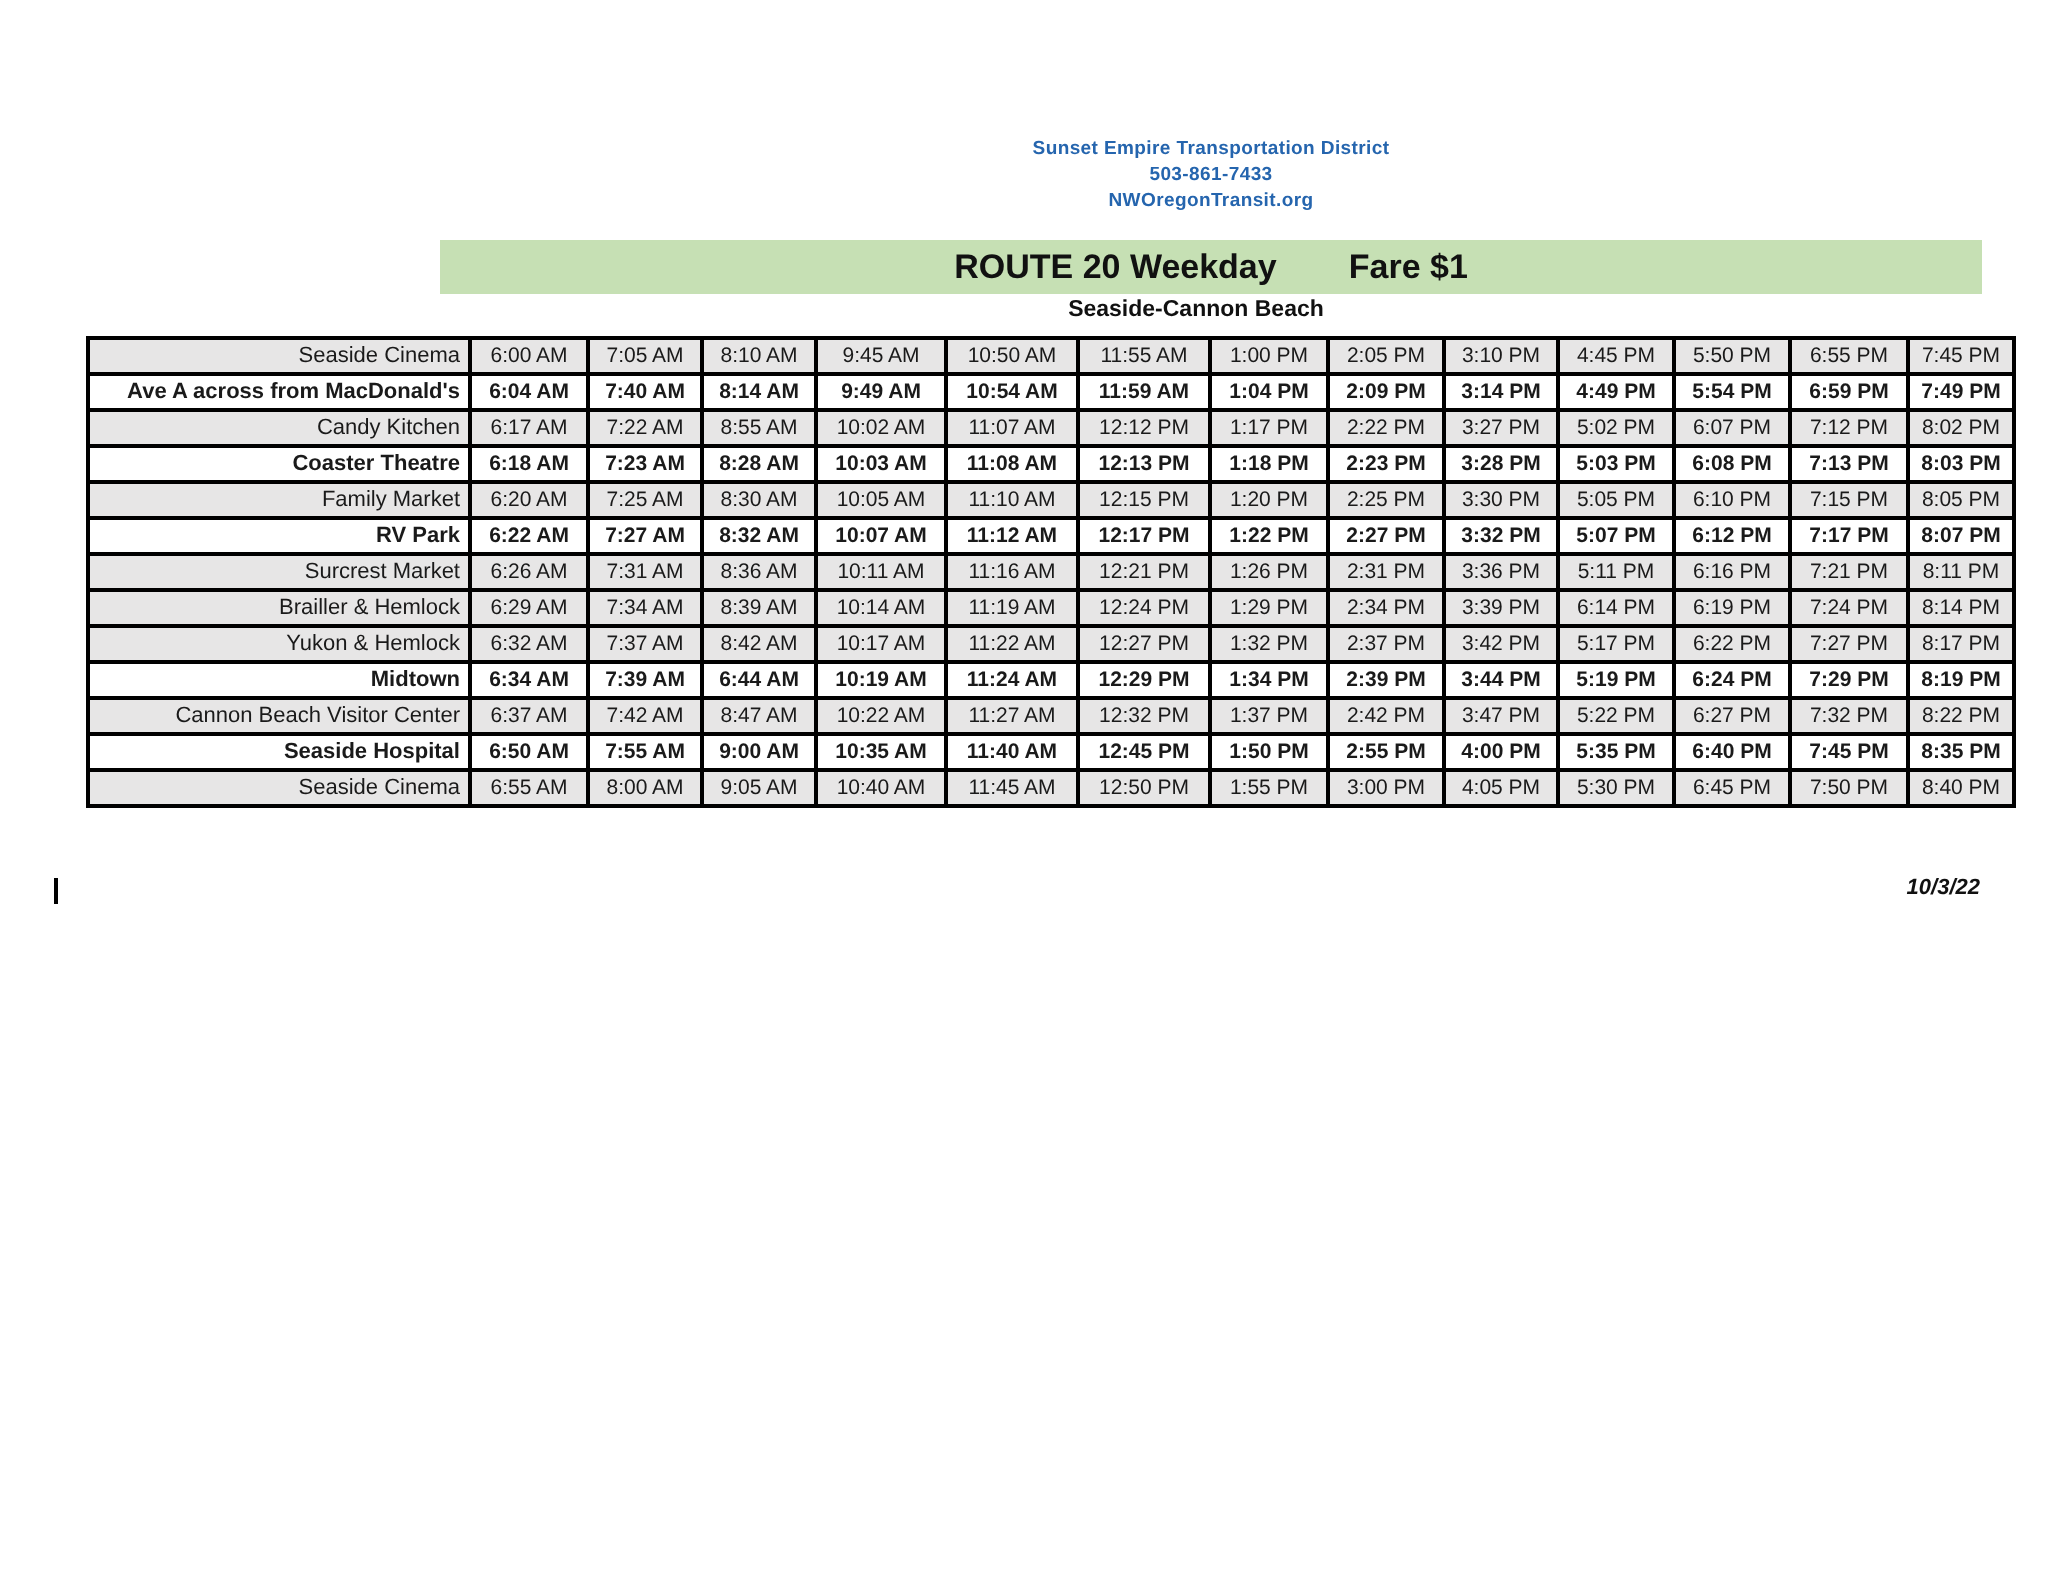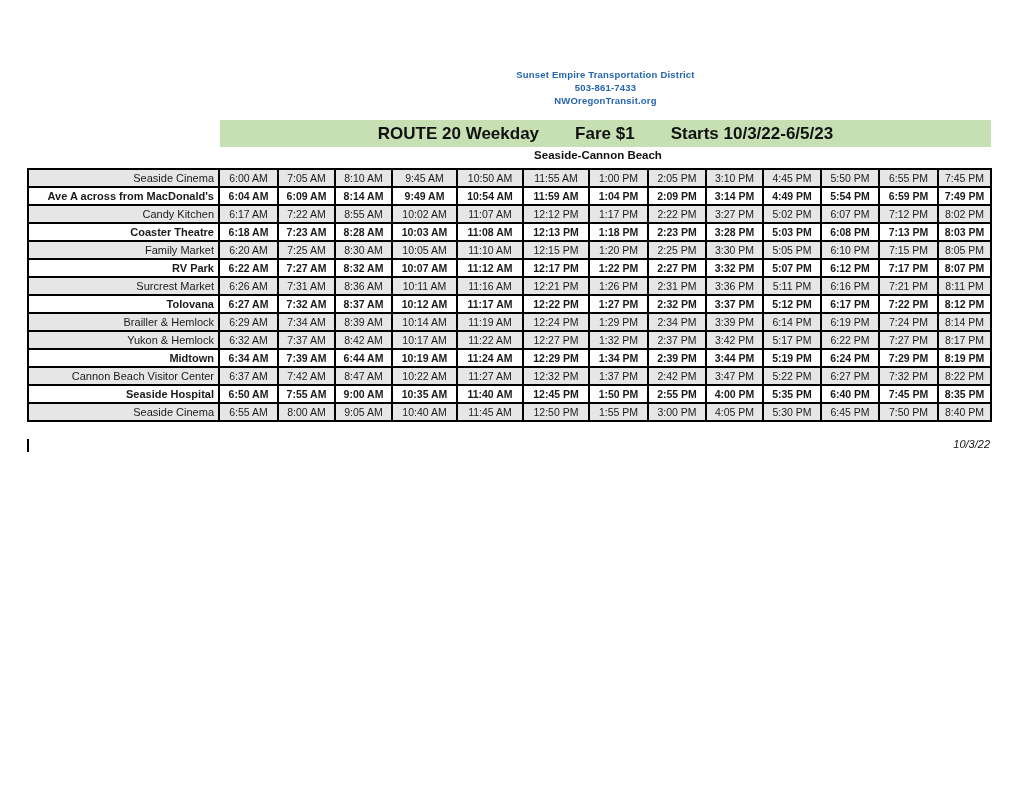--- a/index.html
+++ b/index.html
@@ -24,40 +24,40 @@
     display: flex; align-items: center; justify-content: center; gap: 36px;
     font-size: 17px; font-weight: 700; color: #111;
   }
 
   .subtitle {
     position: absolute; left: 213px; top: 149px; width: 770px;
     text-align: center; font-size: 11.5px; font-weight: 700; color: #111;
   }
 
   table.schedule {
-    position: absolute; left: 27px; top: 168px; width: 963px;
+    position: absolute; left: 43px; top: 168px; width: 963px;
     border-collapse: collapse; table-layout: fixed;
   }
   table.schedule td {
     border: 2px solid #000;
     padding: 0 2px;
     height: 16px; line-height: 16px;
     font-size: 10.5px;
     text-align: center; white-space: nowrap; overflow: hidden;
     background: #fff;
   }
   table.schedule td.stop-cell {
     text-align: right; font-size: 11px; padding-right: 4px;
   }
   tr.gray-row td { background: #e7e6e6; font-weight: 400; }
   tr.bold-row td { background: #ffffff; font-weight: 700; }
 
   .footer-date {
     position: absolute; left: 890px; top: 438px; width: 100px;
-    text-align: right; font-size: 11px; font-weight: 400; font-style: italic;
+    text-align: right; font-size: 11px; font-weight: 700; font-style: italic;
     color: #111;
   }
   .left-tick {
     position: absolute; left: 27px; top: 439px; width: 2px; height: 13px;
     background: #000;
   }
 </style>
 </head>
 <body>
 
@@ -65,21 +65,20 @@
 
   <div class="agency">
     <div>Sunset Empire Transportation District</div>
     <div>503-861-7433</div>
     <div>NWOregonTransit.org</div>
   </div>
 
   <div class="banner">
     <span>ROUTE 20 Weekday</span>
     <span>Fare $1</span>
-    <span>Starts 10/3/22-6/5/23</span>
   </div>
 
   <div class="subtitle">Seaside-Cannon Beach</div>
 
   <table class="schedule">
     <colgroup>
       <col style="width:191px">
         <col style="width:59px">
         <col style="width:57px">
       <col style="width:57px">
@@ -107,21 +106,21 @@
           <td class="time-cell">2:05 PM</td>
           <td class="time-cell">3:10 PM</td>
           <td class="time-cell">4:45 PM</td>
           <td class="time-cell">5:50 PM</td>
           <td class="time-cell">6:55 PM</td>
           <td class="time-cell">7:45 PM</td>
         </tr>
         <tr class="bold-row">
           <td class="stop-cell">Ave A across from MacDonald's</td>
           <td class="time-cell">6:04 AM</td>
-          <td class="time-cell">6:09 AM</td>
+          <td class="time-cell">7:40 AM</td>
           <td class="time-cell">8:14 AM</td>
           <td class="time-cell">9:49 AM</td>
           <td class="time-cell">10:54 AM</td>
           <td class="time-cell">11:59 AM</td>
           <td class="time-cell">1:04 PM</td>
           <td class="time-cell">2:09 PM</td>
           <td class="time-cell">3:14 PM</td>
           <td class="time-cell">4:49 PM</td>
           <td class="time-cell">5:54 PM</td>
           <td class="time-cell">6:59 PM</td>
@@ -200,36 +199,20 @@
           <td class="time-cell">11:16 AM</td>
           <td class="time-cell">12:21 PM</td>
           <td class="time-cell">1:26 PM</td>
           <td class="time-cell">2:31 PM</td>
           <td class="time-cell">3:36 PM</td>
           <td class="time-cell">5:11 PM</td>
           <td class="time-cell">6:16 PM</td>
           <td class="time-cell">7:21 PM</td>
           <td class="time-cell">8:11 PM</td>
         </tr>
-        <tr class="bold-row">
-          <td class="stop-cell">Tolovana</td>
-          <td class="time-cell">6:27 AM</td>
-          <td class="time-cell">7:32 AM</td>
-          <td class="time-cell">8:37 AM</td>
-          <td class="time-cell">10:12 AM</td>
-          <td class="time-cell">11:17 AM</td>
-          <td class="time-cell">12:22 PM</td>
-          <td class="time-cell">1:27 PM</td>
-          <td class="time-cell">2:32 PM</td>
-          <td class="time-cell">3:37 PM</td>
-          <td class="time-cell">5:12 PM</td>
-          <td class="time-cell">6:17 PM</td>
-          <td class="time-cell">7:22 PM</td>
-          <td class="time-cell">8:12 PM</td>
-        </tr>
         <tr class="gray-row">
           <td class="stop-cell">Brailler &amp; Hemlock</td>
           <td class="time-cell">6:29 AM</td>
           <td class="time-cell">7:34 AM</td>
           <td class="time-cell">8:39 AM</td>
           <td class="time-cell">10:14 AM</td>
           <td class="time-cell">11:19 AM</td>
           <td class="time-cell">12:24 PM</td>
           <td class="time-cell">1:29 PM</td>
           <td class="time-cell">2:34 PM</td>

